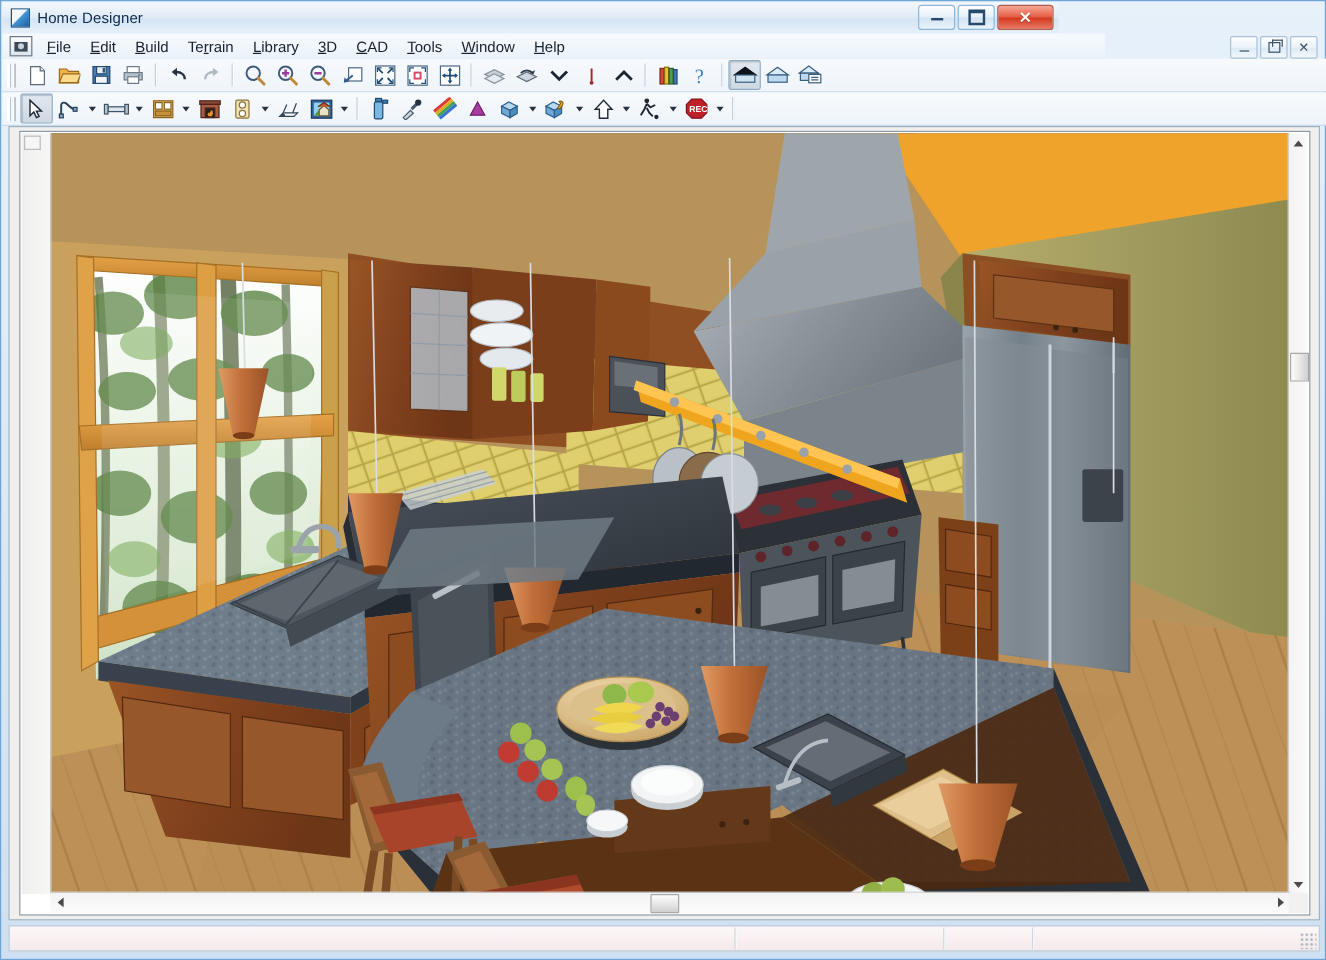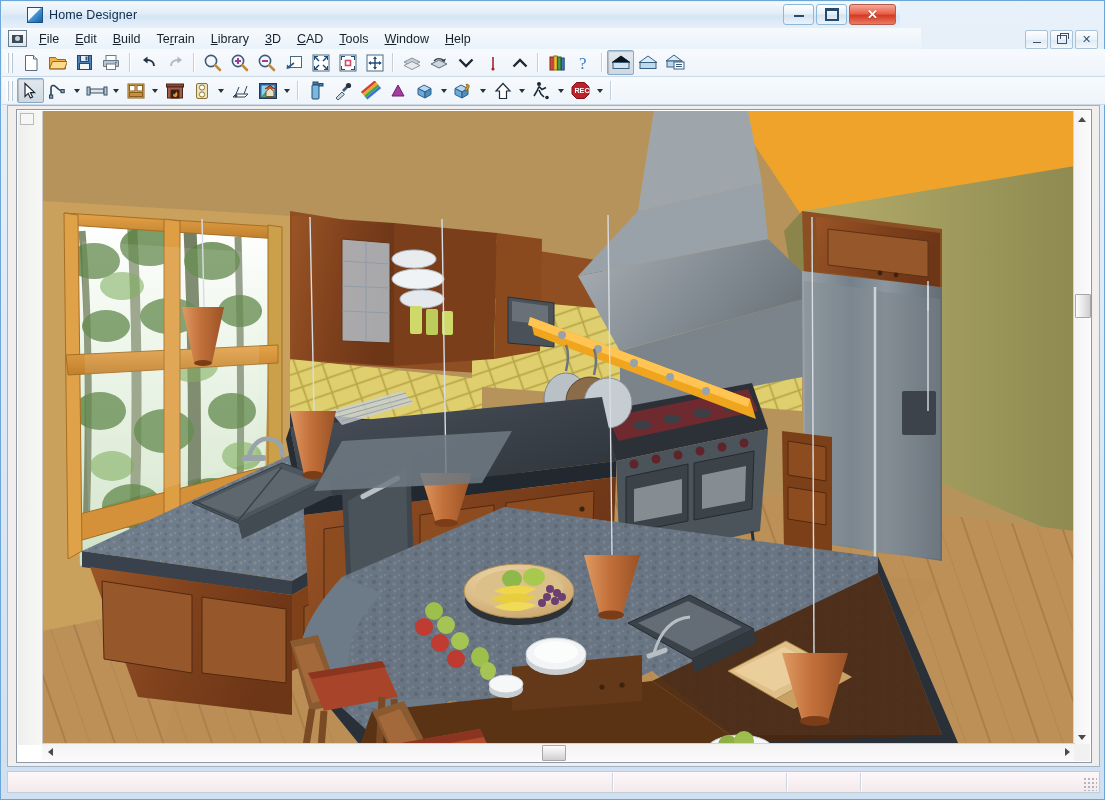--- a/index.html
+++ b/index.html
@@ -10,21 +10,21 @@
   }
   .app-window{
     position:absolute;left:0;top:0;width:1105px;height:800px;
     background:linear-gradient(180deg,#e8f1fa 0%,#cfe0f2 100%);
     border:1px solid #6da6d6;box-sizing:border-box;
   }
   
   .titlebar{
     position:absolute;left:1px;top:1px;width:880px;height:26px;
     background:linear-gradient(180deg,#f3f8fd 0%,#e2ecf7 45%,#d5e5f5 55%,#e6f0fa 100%);
-    display:flex;align-items:center;padding-left:18px;
+    display:flex;align-items:center;
   }
   .title-icon{
     width:16px;height:16px;margin-left:7px;margin-right:6px;position:relative;flex:none;
   }
   .title-icon .sq{
     position:absolute;left:0;top:0;width:16px;height:16px;
     background:linear-gradient(135deg,#9fd2f2 0%,#3d8fd0 55%,#1c5e9e 100%);
     border:1px solid #1a5288;box-sizing:border-box;
   }
   .title-icon .tri{

